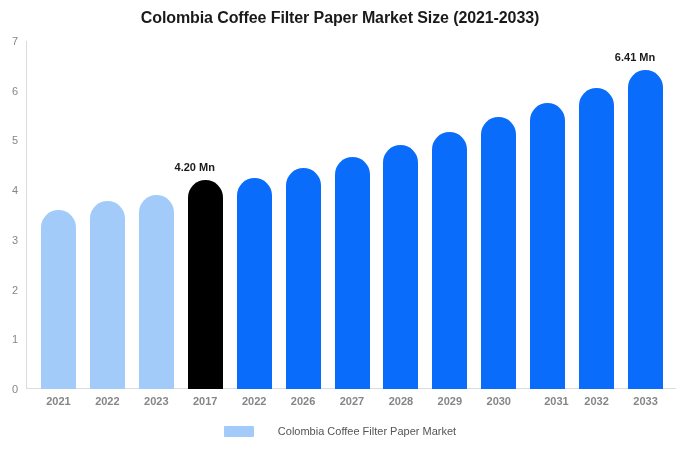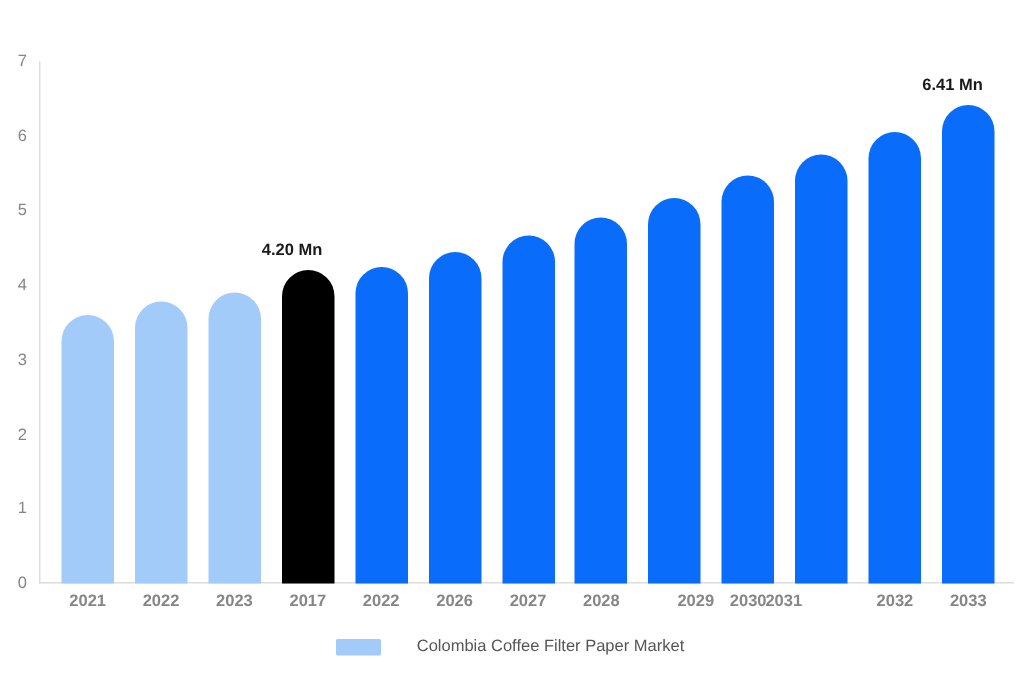--- a/index.html
+++ b/index.html
@@ -130,20 +130,21 @@
     font-size: 11px;
     color: #555555;
     white-space: nowrap;
   }
 </style>
 </head>
 <body>
 
 <div id="chart-root">
 
+  <div id="chart-title">Colombia Coffee Filter Paper Market Size (2021-2033)</div>
 
   <div id="plot-area">
     <div id="y-axis-line"></div>
     <div id="x-axis-line"></div>
     <div id="y-ticks">
         <div class="y-tick-label" style="top: 348px;">0</div>
         <div class="y-tick-label" style="top: 298.286px;">1</div>
         <div class="y-tick-label" style="top: 248.571px;">2</div>
         <div class="y-tick-label" style="top: 198.857px;">3</div>
         <div class="y-tick-label" style="top: 149.143px;">4</div>
@@ -198,23 +199,23 @@
 
   <div id="x-ticks">
       <div class="x-tick-label" style="left: 40.9615px;">2021</div>
       <div class="x-tick-label" style="left: 89.8846px;">2022</div>
       <div class="x-tick-label" style="left: 138.808px;">2023</div>
       <div class="x-tick-label" style="left: 187.731px;">2017</div>
       <div class="x-tick-label" style="left: 236.654px;">2022</div>
       <div class="x-tick-label" style="left: 285.577px;">2026</div>
       <div class="x-tick-label" style="left: 334.5px;">2027</div>
       <div class="x-tick-label" style="left: 383.423px;">2028</div>
-      <div class="x-tick-label" style="left: 432.346px; margin-left: 14px;">2029</div>
+      <div class="x-tick-label" style="left: 432.346px;">2029</div>
       <div class="x-tick-label" style="left: 481.269px;">2030</div>
-      <div class="x-tick-label" style="left: 505px;">2031</div>
+      <div class="x-tick-label" style="left: 539px;">2031</div>
       <div class="x-tick-label" style="left: 579.115px;">2032</div>
       <div class="x-tick-label" style="left: 628.038px;">2033</div>
     </div>
 
   <div id="legend">
     <span id="legend-swatch" style="background: rgb(162, 203, 250);"></span>
     <span id="legend-label">Colombia Coffee Filter Paper Market</span>
   </div>
 
 </div>

